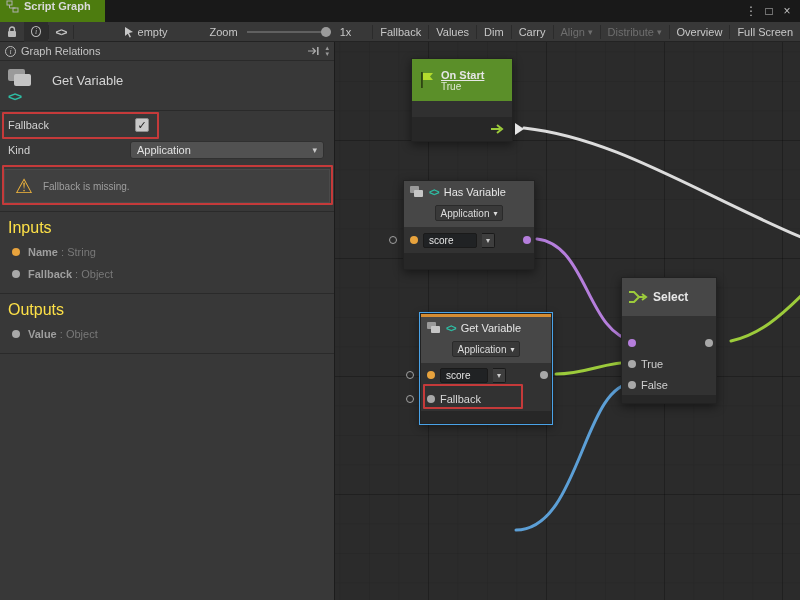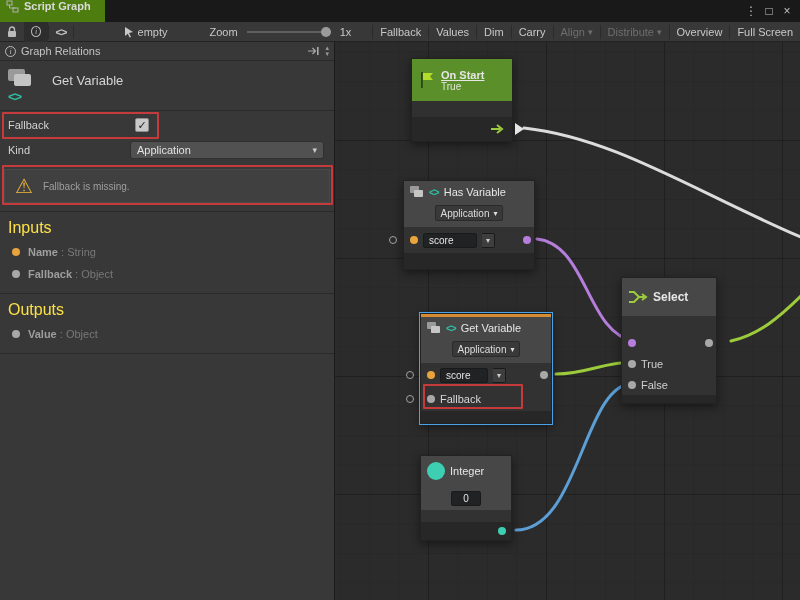--- a/index.html
+++ b/index.html
@@ -350,31 +350,18 @@
       <span class="dot dot-sm dot-gray"></span>
       <span style="color:#CFCFCF;">True</span>
     </div>
     <div class="node-row" style="height:21px;">
       <span class="dot dot-sm dot-gray"></span>
       <span style="color:#CFCFCF;">False</span>
     </div>
     <div class="node-footer" style="height:8px;"></div>
   </div>
 
-  <div class="node" style="left:85px; top:413px; width:92px;">
-    <div class="node-header" style="height:30px;">
-      <span style="width:18px;height:18px;border-radius:50%;background:#3ECFB2;flex:none;"></span>
-      <span class="node-title">Integer</span>
-    </div>
-    <div class="node-row" style="height:24px; justify-content:center; background:#474747;">
-      <span class="field" style="width:30px; justify-content:center;">0</span>
-    </div>
-    <div style="height:12px;background:#323232;"></div>
-    <div class="node-footer" style="height:18px; position:relative;">
-      <span class="dot dot-sm dot-teal" style="position:absolute; right:5px; top:5px;"></span>
-    </div>
-  </div>
 
 </div>
 
 <div class="annotation" style="left:2px; top:112px; width:157px; height:27px;"></div>
 <div class="annotation" style="left:2px; top:165px; width:331px; height:40px;"></div>
 <div class="annotation" style="left:423px; top:384px; width:100px; height:25px;"></div>
 
 </body></html>

